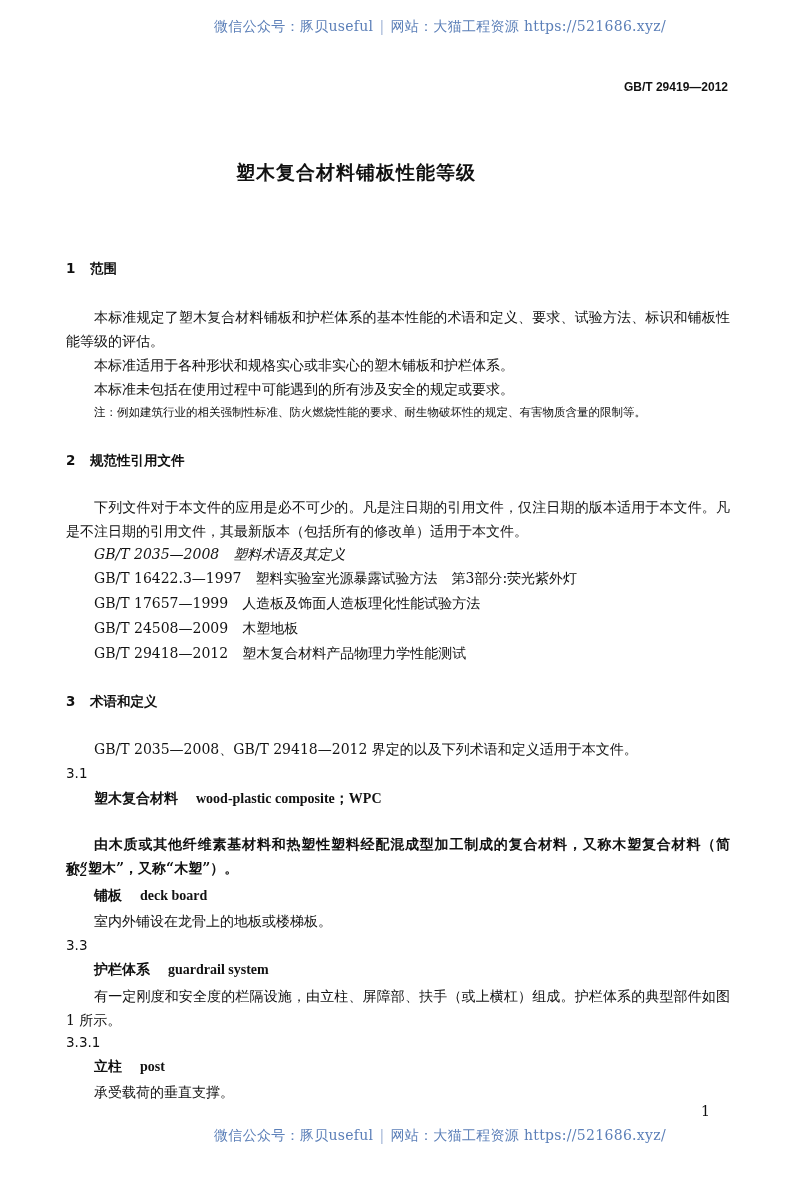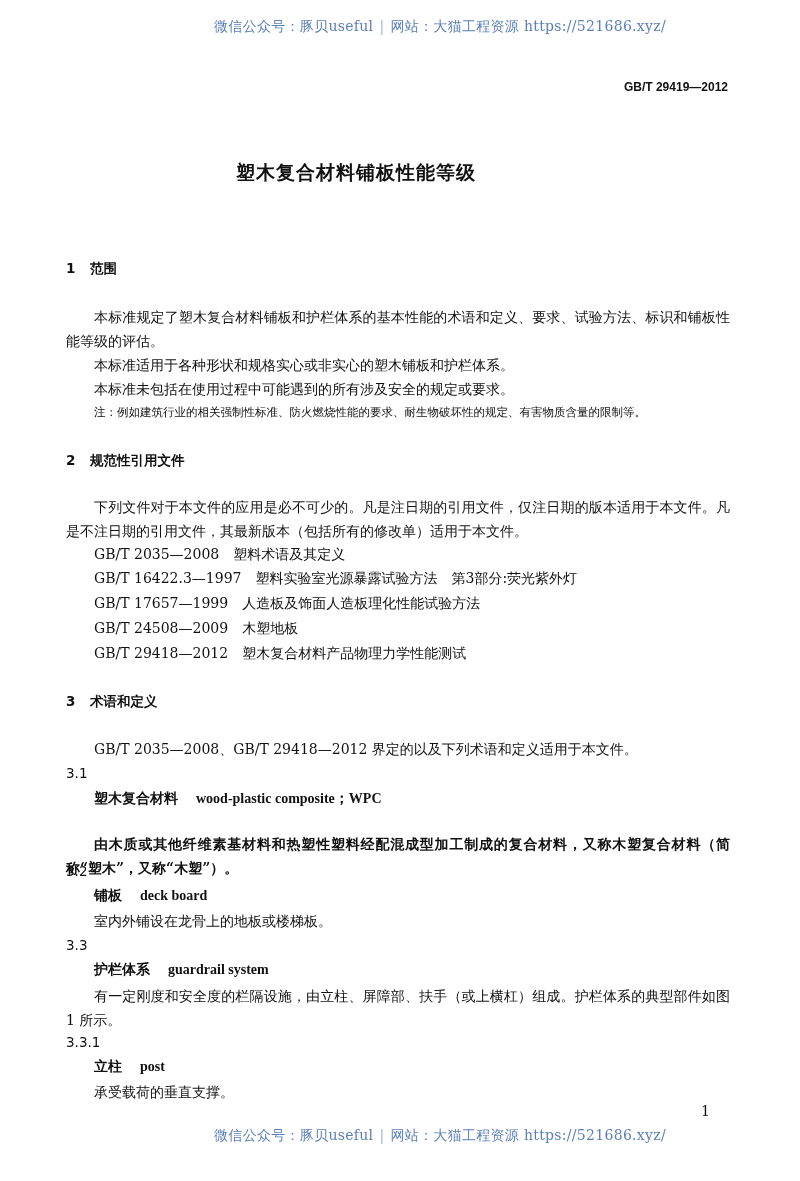--- a/index.html
+++ b/index.html
@@ -45,21 +45,21 @@
 <div class="p" style="top:305px;">本标准规定了塑木复合材料铺板和护栏体系的基本性能的术语和定义、要求、试验方法、标识和铺板性能等级的评估。</div>
 <div class="p" style="top:353px;">本标准适用于各种形状和规格实心或非实心的塑木铺板和护栏体系。</div>
 <div class="p" style="top:377px;">本标准未包括在使用过程中可能遇到的所有涉及安全的规定或要求。</div>
 <div class="note" style="top:405px;">注：例如建筑行业的相关强制性标准、防火燃烧性能的要求、耐生物破坏性的规定、有害物质含量的限制等。</div>
 
 <div class="h1" style="top:452px;">
   <span class="num">2</span><span>规范性引用文件</span>
 </div>
 <div class="p" style="top:495px;">下列文件对于本文件的应用是必不可少的。凡是注日期的引用文件，仅注日期的版本适用于本文件。凡是不注日期的引用文件，其最新版本（包括所有的修改单）适用于本文件。</div>
 
-<div class="ref" style="top:546px;">
+<div class="ref" style="top:546px;font-style:italic;">
   <span class="code">GB/T 2035—2008</span><span class="name">塑料术语及其定义</span>
 </div>
 <div class="ref" style="top:570px;">
   <span class="code">GB/T 16422.3—1997</span><span class="name">塑料实验室光源暴露试验方法　第3部分:荧光紫外灯</span>
 </div>
 <div class="ref" style="top:595px;">
   <span class="code">GB/T 17657—1999</span><span class="name">人造板及饰面人造板理化性能试验方法</span>
 </div>
 <div class="ref" style="top:620px;">
   <span class="code">GB/T 24508—2009</span><span class="name">木塑地板</span>

